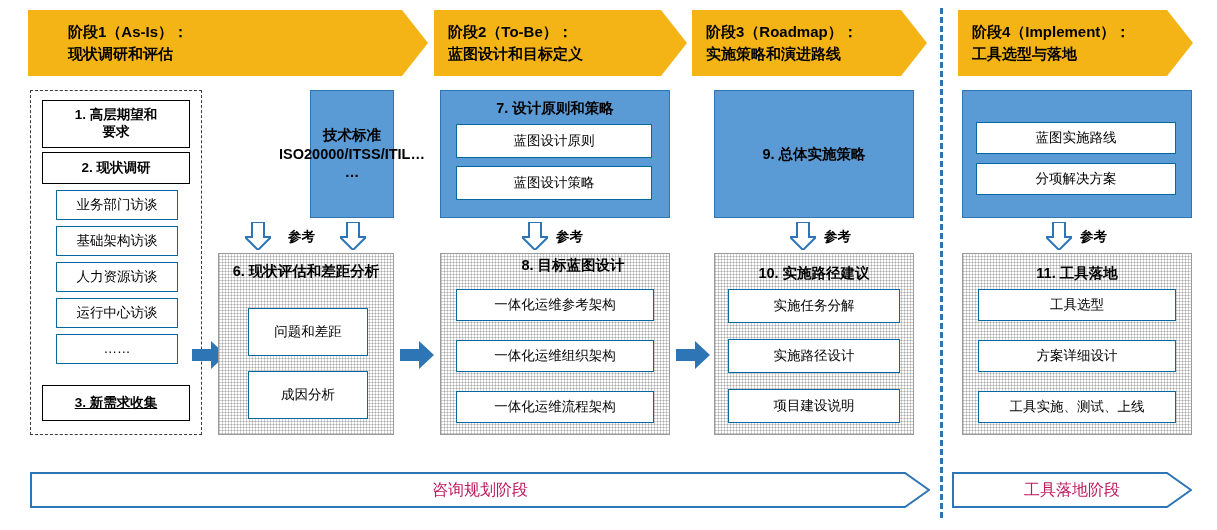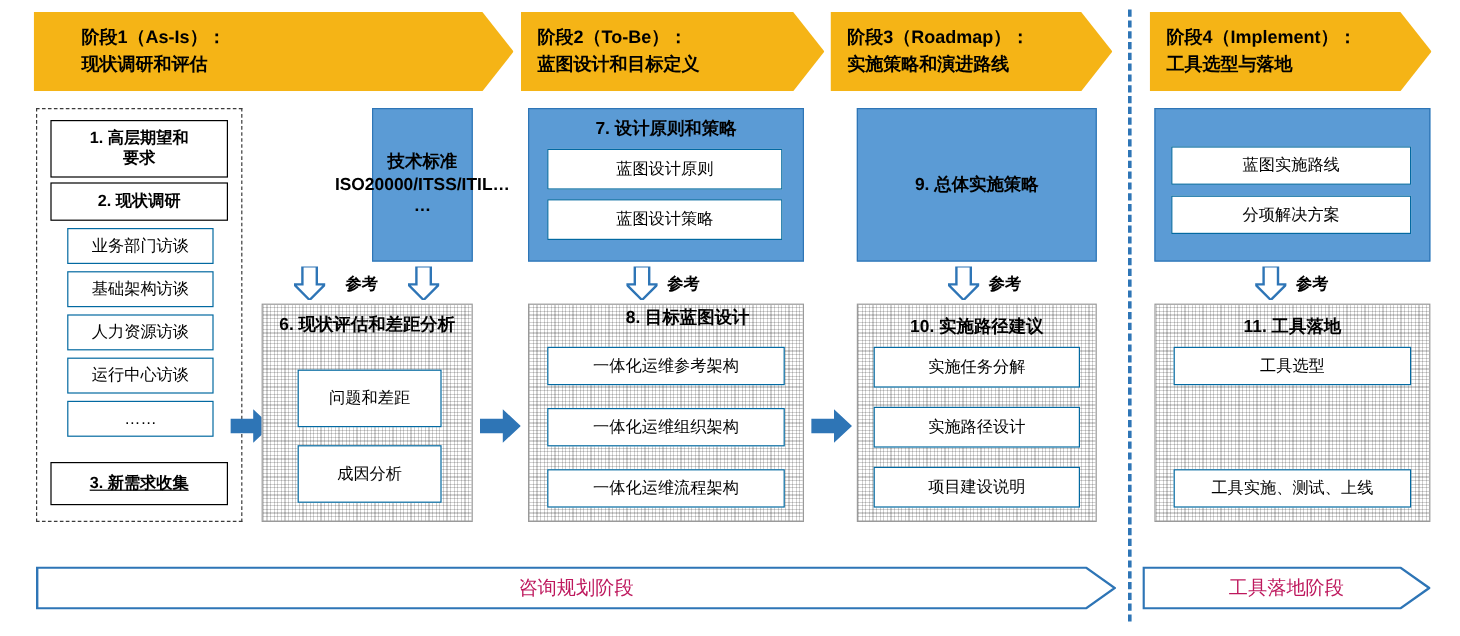--- a/index.html
+++ b/index.html
@@ -260,20 +260,21 @@
 
   <svg class="arrow-down" style="left:1046px; top:222px;" viewBox="0 0 26 28">
     <polygon points="7,0 19,0 19,15 26,15 13,28 0,15 7,15" fill="#ffffff" stroke="#2E75B6" stroke-width="2"></polygon>
   </svg>
   <div class="ref-label" style="left:1080px; top:228px;">参考</div>
 
   <div class="hatch-panel" style="left:962px; top:253px; width:230px; height:182px;">
     <div class="panel-title" style="top:10px;">11. 工具落地</div>
   </div>
   <div class="white-item" style="left:978px; top:289px; width:198px; height:32px;">工具选型</div>
+  <div class="white-item" style="left:978px; top:340px; width:198px; height:32px;">方案详细设计</div>
   <div class="white-item" style="left:978px; top:391px; width:198px; height:32px;">工具实施、测试、上线</div>
 
   <div class="bottom-banner" style="left:30px; top:472px; width:900px;">
     <svg width="900" height="36" viewBox="0 0 900 36" preserveAspectRatio="none">
       <polygon points="1,1 875,1 899,18 875,35 1,35" fill="#ffffff" stroke="#2E75B6" stroke-width="2"></polygon>
     </svg>
     <div class="label">咨询规划阶段</div>
   </div>
 
   <div class="bottom-banner" style="left:952px; top:472px; width:240px;">

